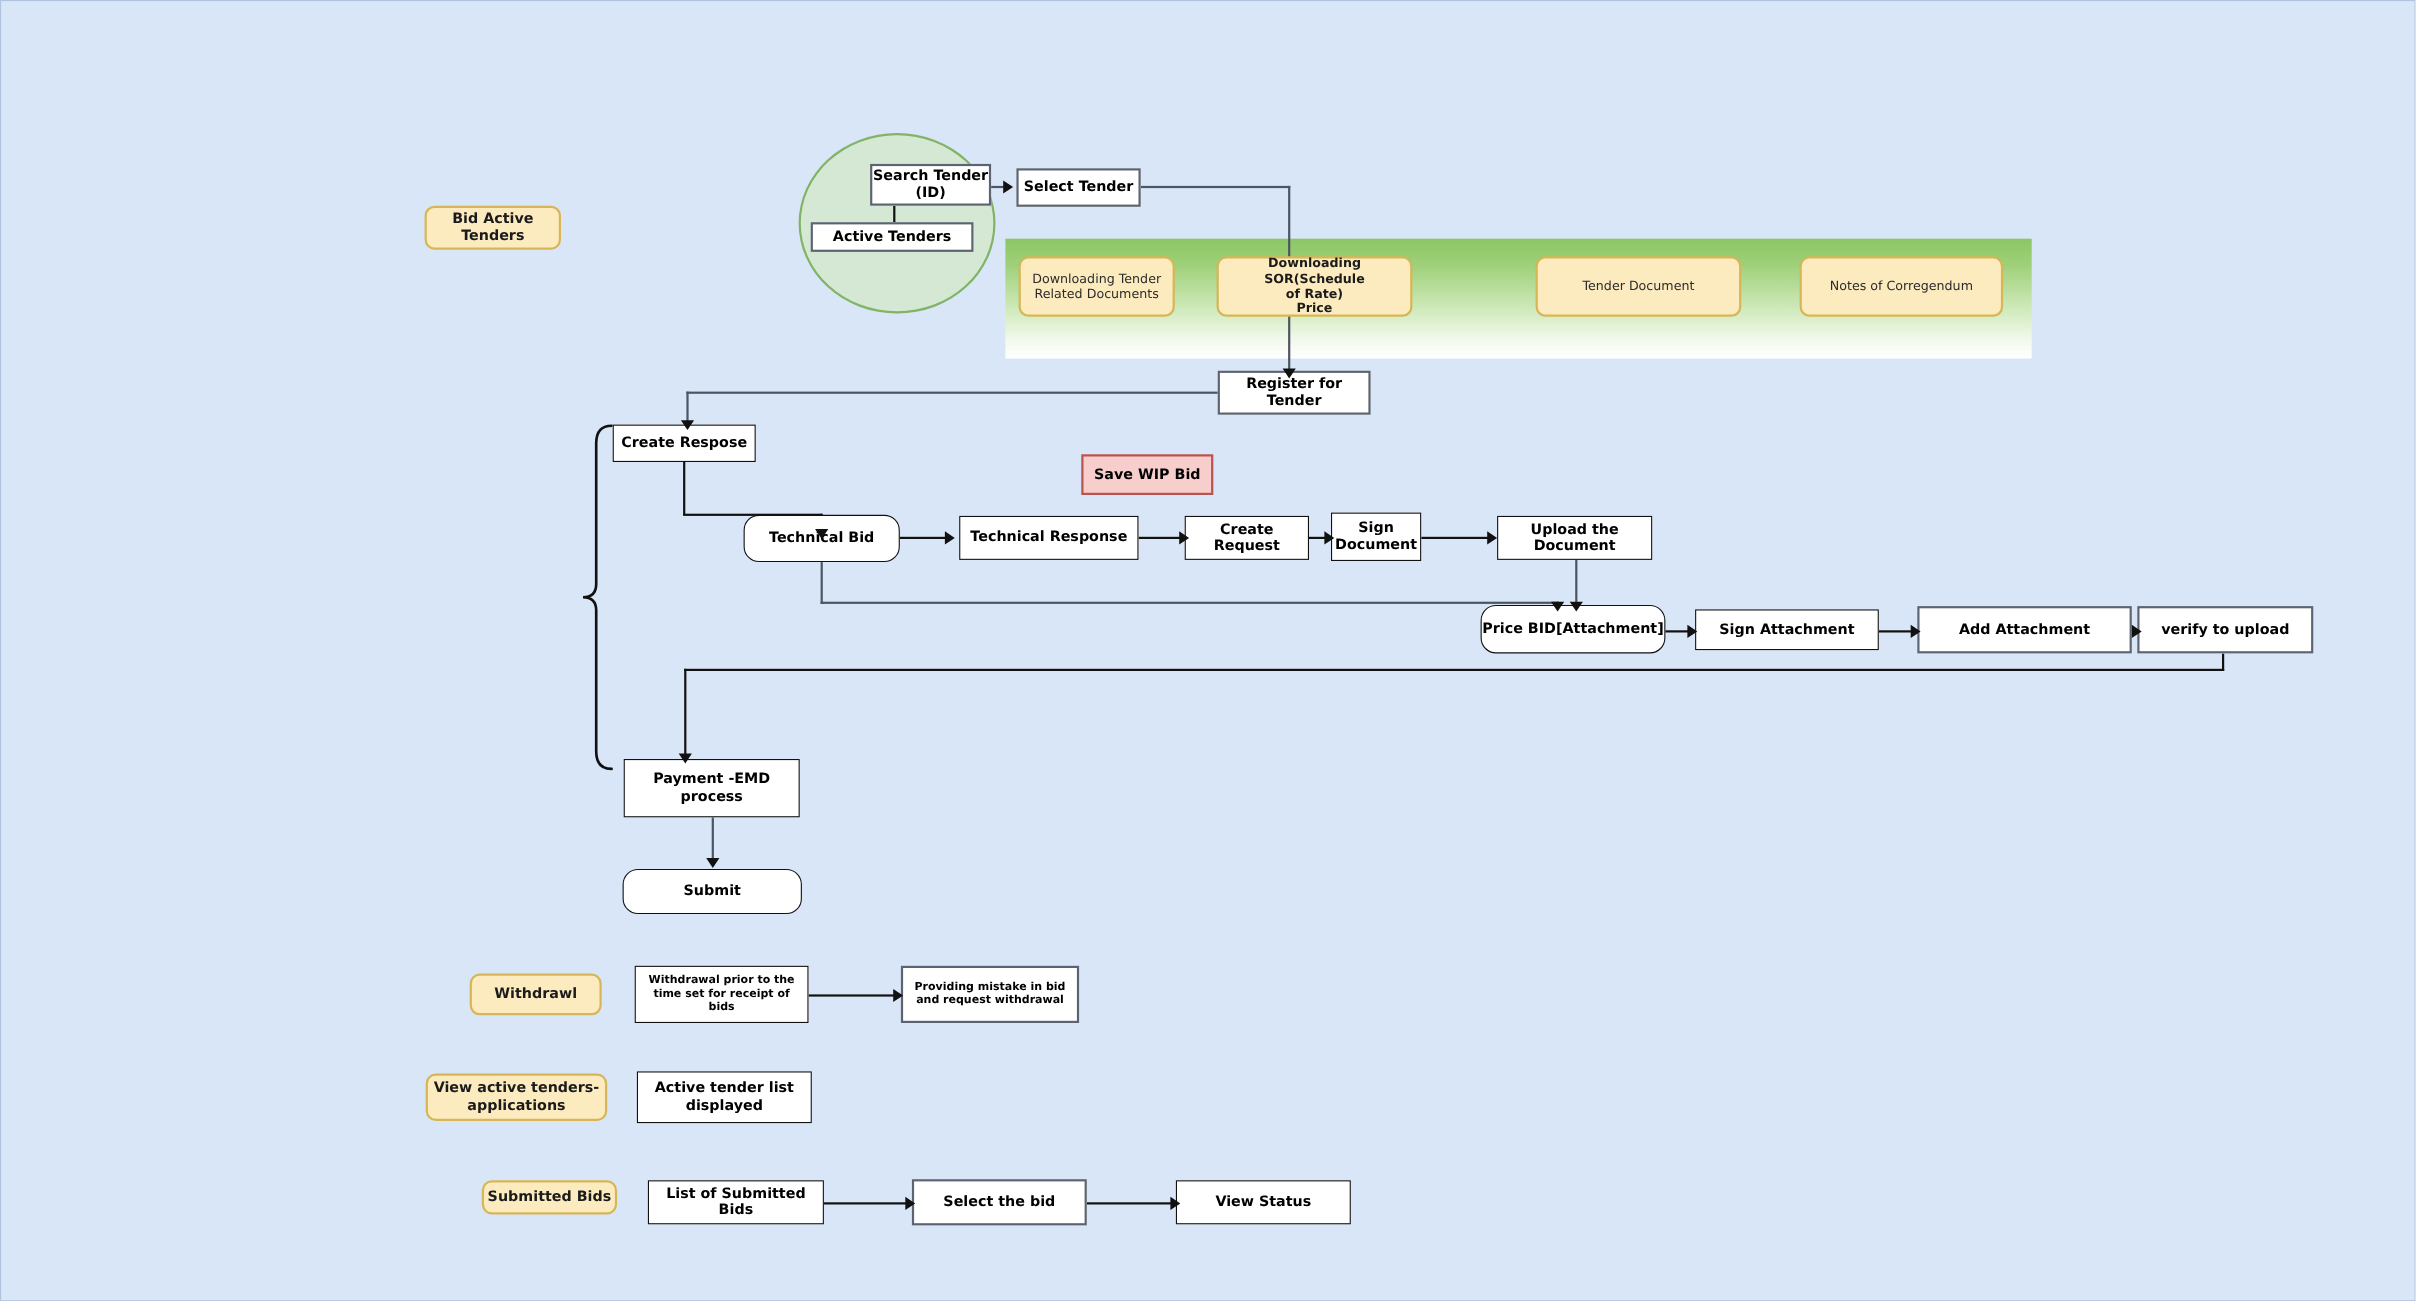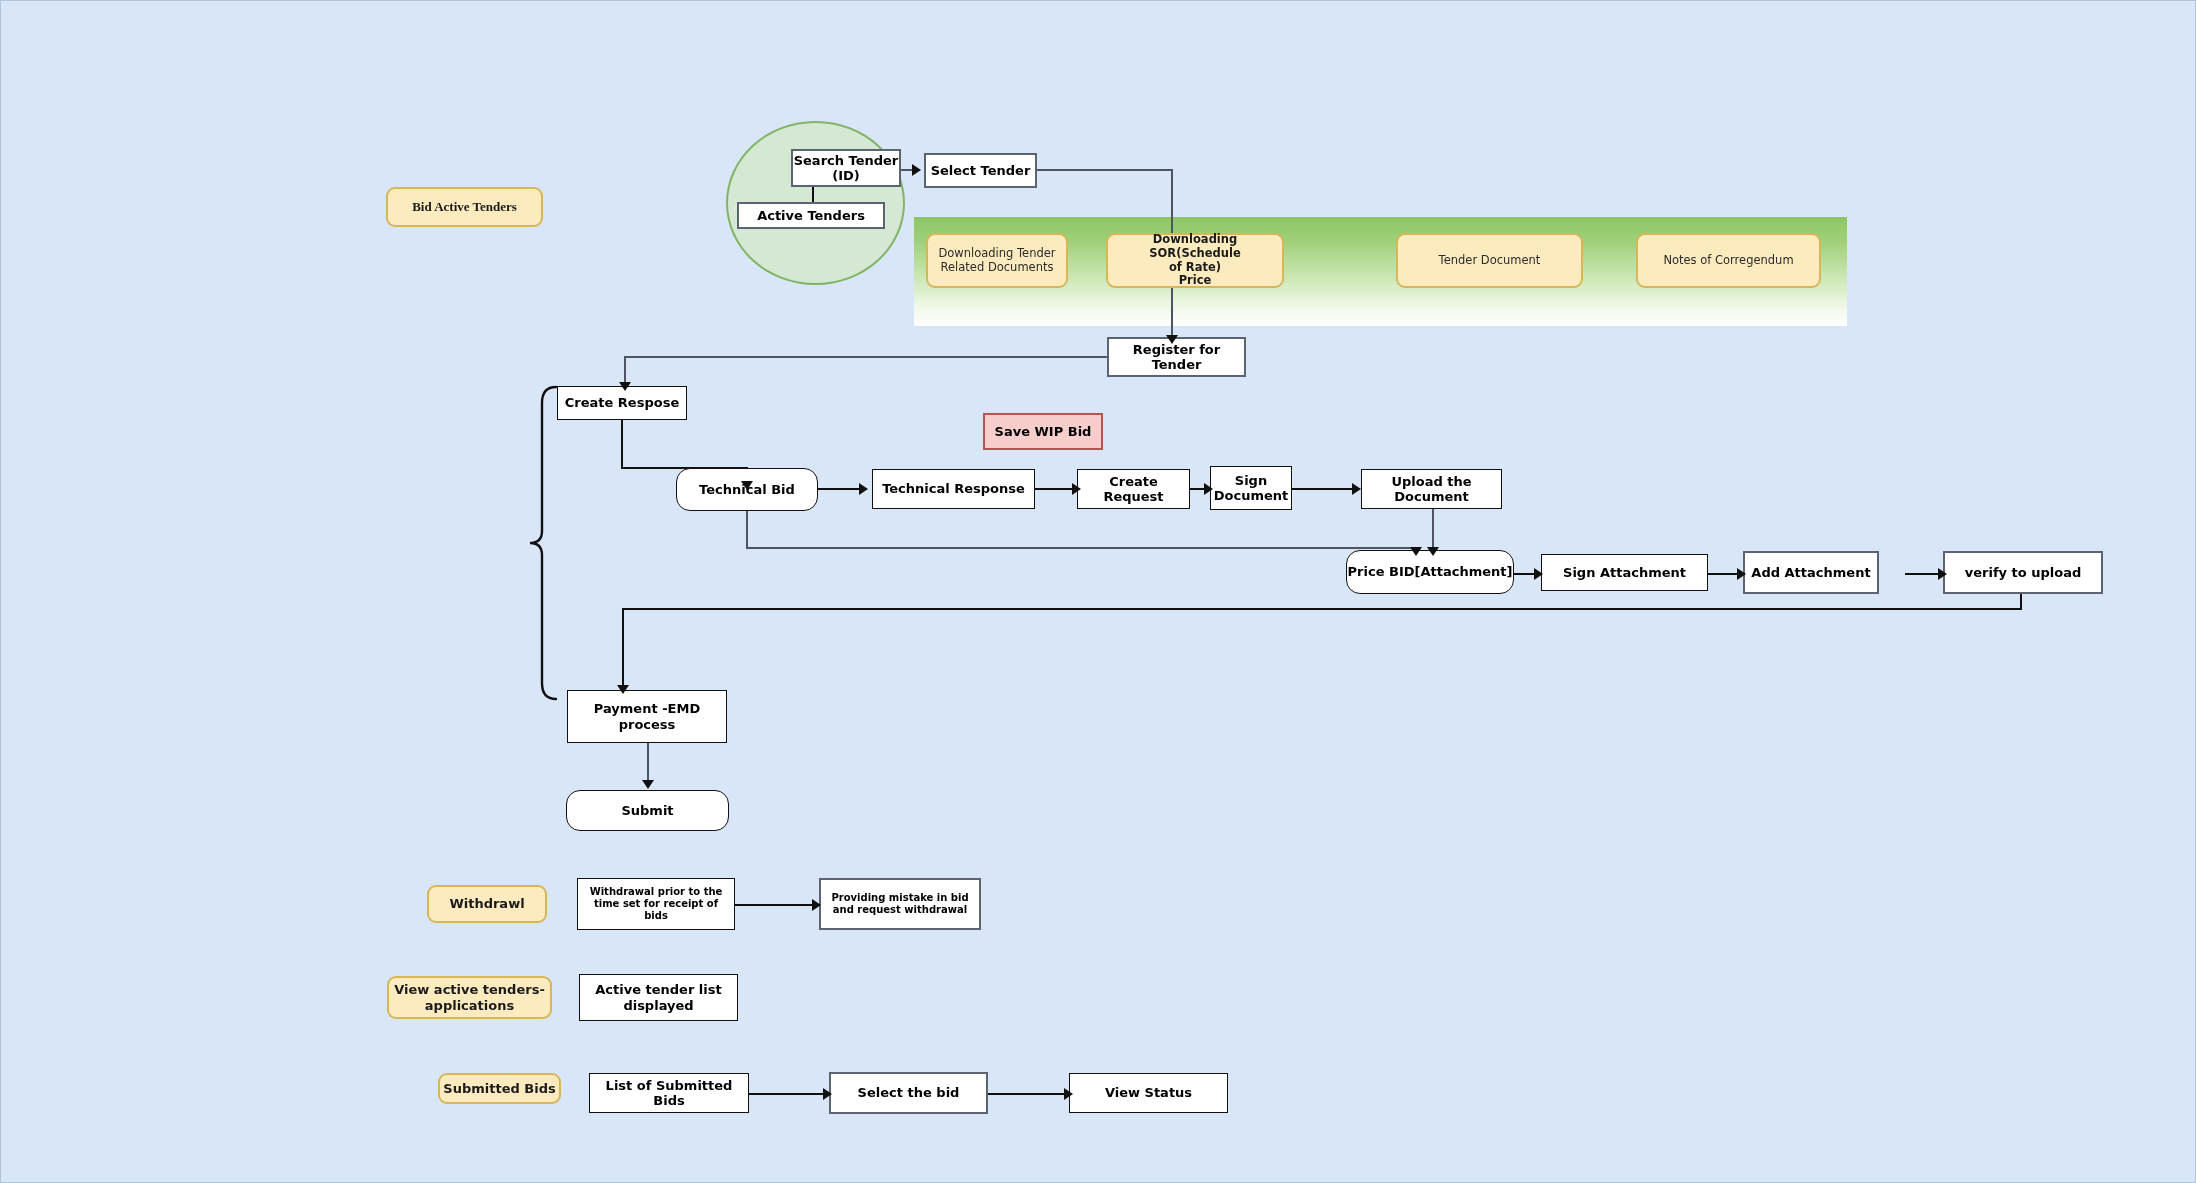--- a/index.html
+++ b/index.html
@@ -105,21 +105,21 @@
   }
   .f11 { font-size: 11.5px; }
   .f12 { font-size: 10px; }
   .f13 { font-size: 13px; }
 </style>
 </head>
 <body>
 
 <div id="canvas">
 
-  <div class="node yellow f13" style="left:385px; top:186px; width:157px; height:40px;font-family:Liberation Serif, serif;">
+  <div class="node yellow f13" style="left:385px; top:186px; width:124px; height:40px;">
     <span class="lbl">Bid Active Tenders</span>
   </div>
 
   <div class="ellipse" style="left:725px; top:120px; width:175px; height:160px;"></div>
 
   <div class="node proc f13" style="left:790px; top:148px; width:110px; height:38px; flex-direction:column;">
     <span>Search Tender</span>
     <span>(ID)</span>
   </div>
 
@@ -237,21 +237,21 @@
   <div class="ln ln-dark" style="left:1513px; top:572px; width:23px; height:1.5px;"></div>
   <div class="arrow arr-right" style="left:1533px; top:567px;"></div>
 
   <div class="node proc-thin f13" style="left:1540px; top:553px; width:167px; height:37px;">
     <span class="lbl">Sign Attachment</span>
   </div>
 
   <div class="ln ln-dark" style="left:1707px; top:572px; width:32px; height:1.5px;"></div>
   <div class="arrow arr-right" style="left:1736px; top:567px;"></div>
 
-  <div class="node proc f13" style="left:1742px; top:550px; width:136px; height:43px;">
+  <div class="node proc f13" style="left:1742px; top:550px; width:195px; height:43px;">
     <span class="lbl">Add Attachment</span>
   </div>
 
   <div class="ln ln-dark" style="left:1904px; top:572px; width:36px; height:1.5px;"></div>
   <div class="arrow arr-right" style="left:1937px; top:567px;"></div>
 
   <div class="node proc f13" style="left:1942px; top:550px; width:160px; height:43px;">
     <span class="lbl">verify to upload</span>
   </div>
 

